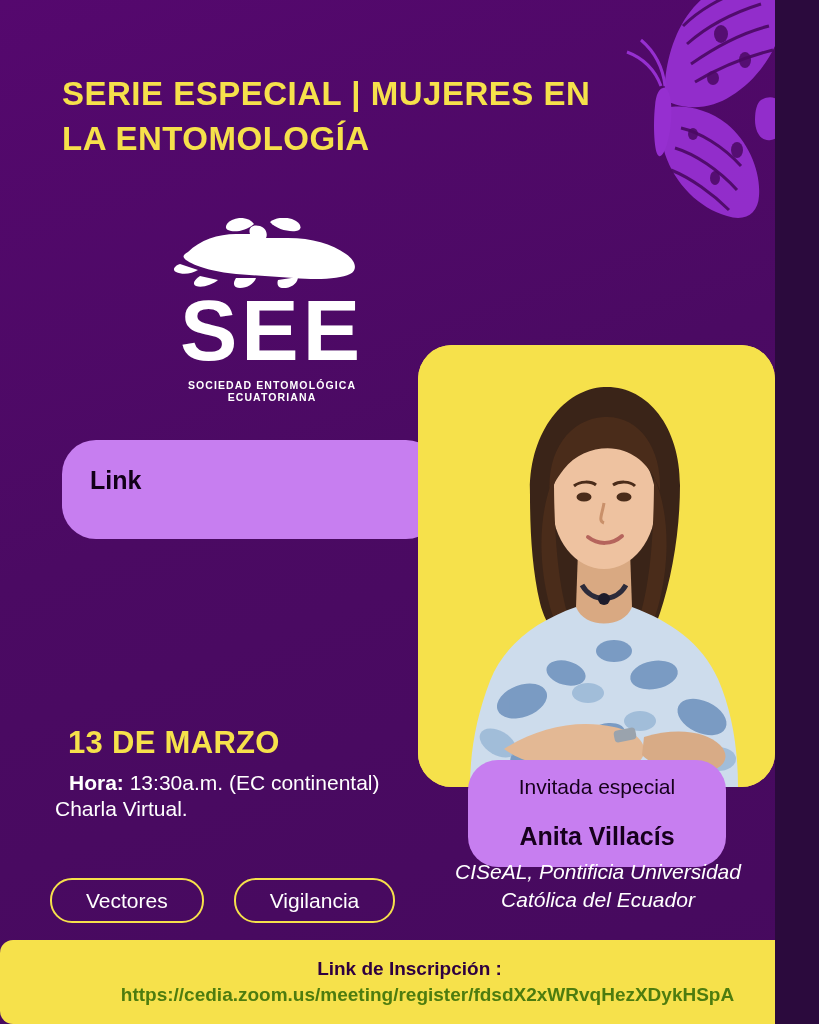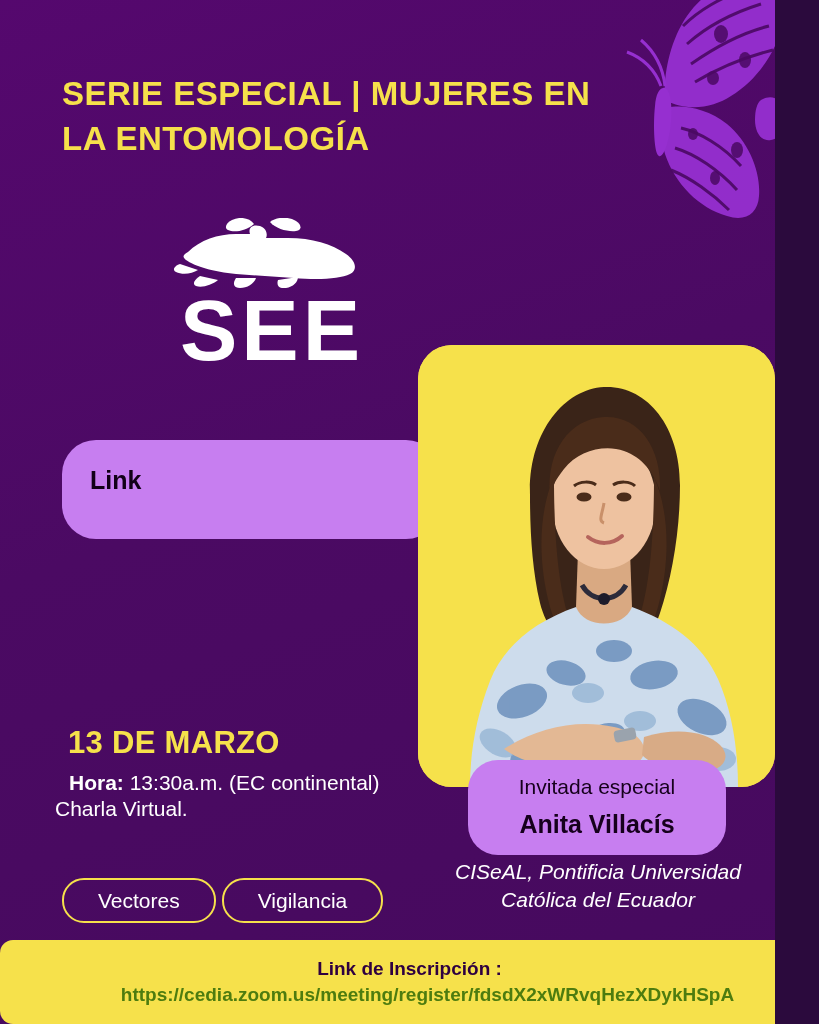--- a/index.html
+++ b/index.html
@@ -123,23 +123,23 @@
     top: 797px;
     left: 55px;
     color: #ffffff;
     font-size: 21px;
   }
 
   
   .tags {
     position: absolute;
     top: 878px;
-    left: 62px;
+    left: 50px;
     display: flex;
-    gap: 6px;
+    gap: 30px;
   }
   .tag {
     border: 2px solid #f6e14b;
     border-radius: 22px;
     color: #ffffff;
     font-size: 21px;
     padding: 8px 34px;
     line-height: 1.2;
     white-space: nowrap;
   }
@@ -166,21 +166,21 @@
     box-sizing: border-box;
     padding: 14px 10px 16px 10px;
     background: #c77ef0;
     border-radius: 30px;
     text-align: center;
   }
   .speaker-role {
     color: #16001c;
     font-size: 21px;
     line-height: 1.2;
-    margin-bottom: 10px;
+    margin-bottom: 22px;
   }
   .speaker-name {
     color: #16001c;
     font-size: 25px;
     font-weight: bold;
     line-height: 1.2;
   }
   .affiliation {
     position: absolute;
     top: 858px;
@@ -265,20 +265,21 @@
         <path d="M18 34 C30 22 48 16 66 16 L80 16 C78 10 82 6 90 8 C96 10 98 16 96 20 L118 20 C142 20 162 26 176 36 C186 43 188 52 180 56 C170 61 148 62 124 60 L66 56 C44 54 24 48 16 42 C12 39 13 37 18 34 Z"></path>
         <path d="M84 6 C80 0 70 -2 62 2 C56 5 54 10 58 12 C64 15 76 13 84 6 Z"></path>
         <path d="M100 4 C106 -1 118 -2 126 3 C132 7 132 12 126 13 C118 14 106 11 100 4 Z"></path>
         <path d="M10 46 C4 48 2 52 6 54 C12 57 22 56 28 52"></path>
         <path d="M30 58 C24 62 22 66 26 68 C32 70 42 67 48 62"></path>
         <path d="M66 60 C62 66 64 70 70 70 C77 70 84 66 86 60"></path>
         <path d="M108 62 C106 68 110 71 116 70 C123 69 128 64 128 59"></path>
       </g>
     </svg>
     <div class="logo-word">SEE</div>
+    <div class="logo-sub">SOCIEDAD ENTOMOLÓGICA ECUATORIANA</div>
   </div>
 
   <div class="topic-card">
     <div class="topic-label">Link</div>
   </div>
 
   <div class="date-text">13 DE MARZO</div>
   <div class="time-line">
     <b>Hora:</b>
     <span>13:30a.m. (EC continental)</span>

